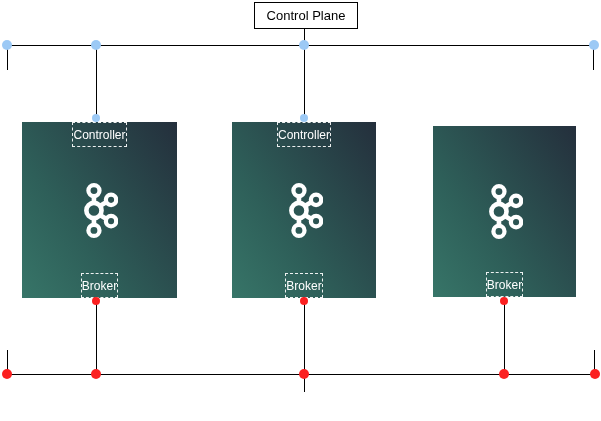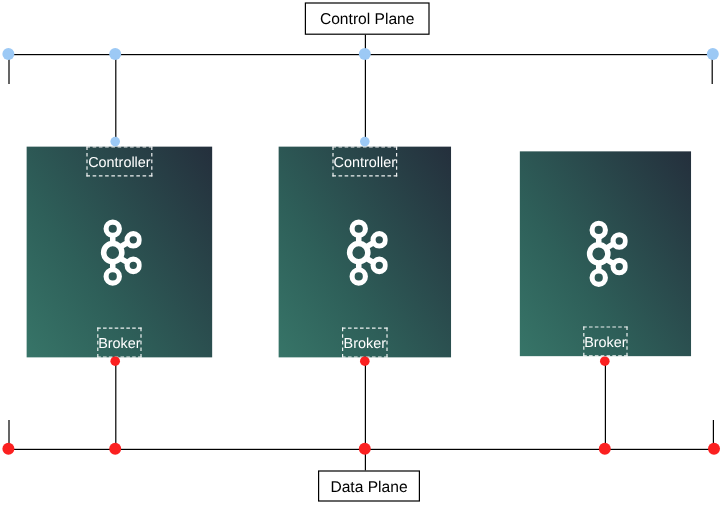--- a/index.html
+++ b/index.html
@@ -66,21 +66,20 @@
         <circle cx="14" cy="8.5" r="6" stroke-width="4.6"></circle>
         <circle cx="14" cy="30" r="8.2" stroke-width="5"></circle>
         <circle cx="14" cy="51.5" r="6" stroke-width="4.6"></circle>
         <circle cx="32.5" cy="18.5" r="5.6" stroke-width="4.6"></circle>
         <circle cx="32.5" cy="41.5" r="5.6" stroke-width="4.6"></circle>
       </g>
     </defs>
   </svg>
 
   <div class="plane-label" style="left:254px;top:2px;width:104px;height:27px;">Control Plane</div>
-  <div class="plane-label" style="left:265px;top:392px;width:85px;height:26px;">Data Plane</div>
 
   <div class="line h" style="left:7px;top:45px;width:587px;"></div>
   <div class="line v" style="left:7px;top:45px;height:25px;"></div>
   <div class="line v" style="left:593px;top:45px;height:25px;"></div>
   <div class="line v" style="left:304px;top:29px;height:16px;"></div>
   <div class="line v" style="left:96px;top:45px;height:74px;"></div>
   <div class="line v" style="left:304px;top:45px;height:74px;"></div>
 
   <div class="line h" style="left:7px;top:374px;width:588px;"></div>
   <div class="line v" style="left:7px;top:350px;height:24px;"></div>

